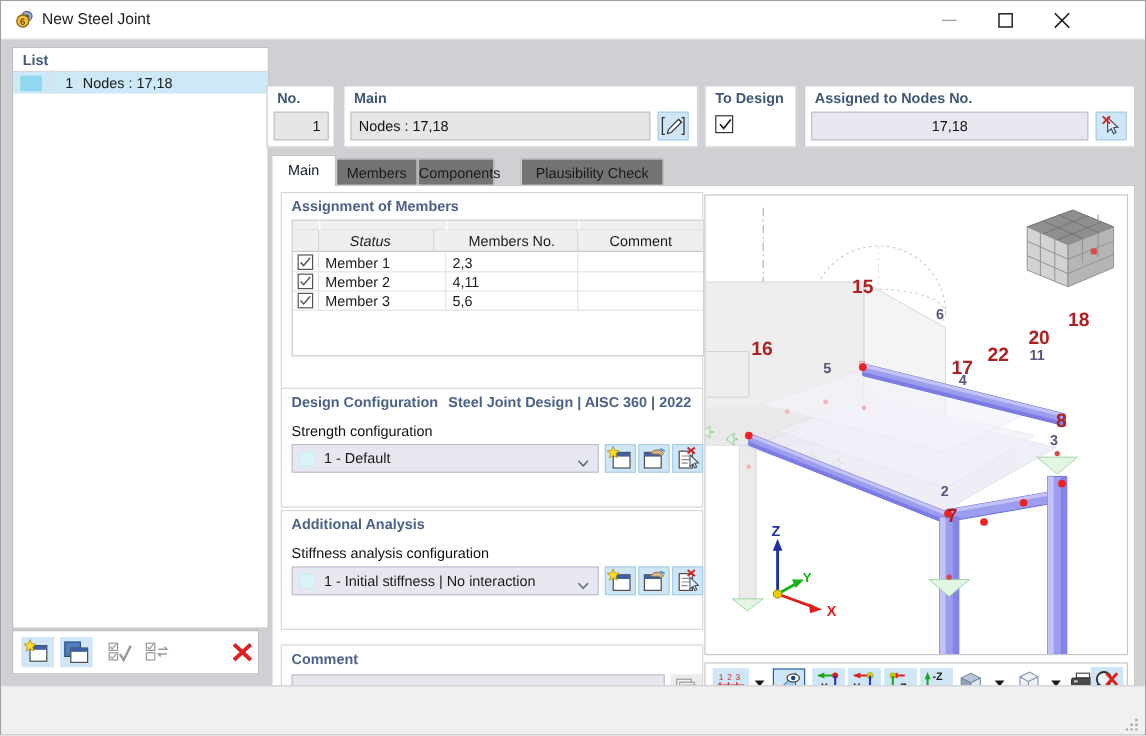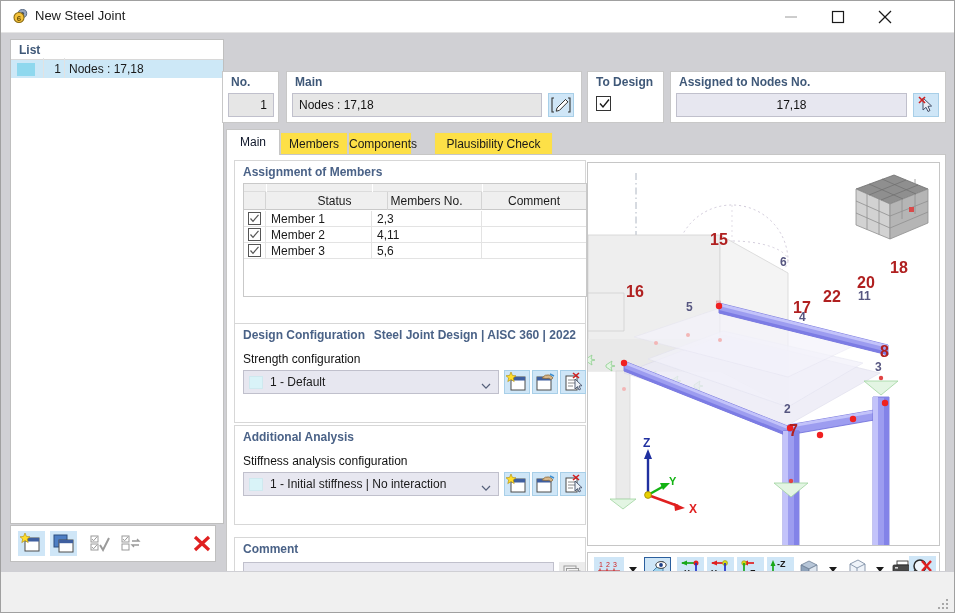--- a/index.html
+++ b/index.html
@@ -71,21 +71,21 @@
 
   .chk { position:absolute; width:15px; height:15px; background:#fff;
          border:1px solid #333; }
   .chk svg { position:absolute; left:1px; top:0px; }
 
   .sq-btn { position:absolute; width:26px; height:24px; background:#cfe6f7;
             border:1px solid #a8cfe8; }
 
   
   .tabstrip { position:absolute; left:225px; top:96px; width:720px; height:26px; }
-  .tab { position:absolute; top:3px; height:23px; background:#fde047;
+  .tab { position:absolute; top:3px; height:23px; background:#737373;
          border:1px solid #cfcfcf; border-bottom:none; font-size:12px;
          text-align:center; line-height:22px; color:#1a1a1a; }
   .tab.active { top:0; height:26px; background:#ffffff; border-color:#c6c6c6;
                 z-index:3; color:#0f172a; line-height:25px; }
 
   
   .content { position:absolute; left:225px; top:121px; width:720px; height:448px;
              background:#ffffff; border:1px solid #c6c6c6; }
 
   .group { position:absolute; background:#ffffff; border:1px solid #d7d7d7; }
@@ -284,21 +284,21 @@
         <span class="group-title">Assignment of Members</span>
 
         <div class="tbl">
           <div class="tbl-topbar">
             <i style="left:22px"></i>
               <i style="left:128px"></i>
               <i style="left:238px"></i>
           </div>
           <div class="tbl-hdr">
             <div class="th" style="left:0; width:22px;"></div>
-            <div class="th" style="left:38px; width:106px;">Status</div>
+            <div class="th" style="left:12px; width:106px;font-style:italic;">Status</div>
             <div class="th" style="left:128px; width:110px;">Members No.</div>
             <div class="th" style="left:238px; width:104px; border-right:none;">Comment</div>
           </div>
 
           <div class="trow" style="top:27px;">
             <span class="rowchk">
               <svg width="11" height="11" viewBox="0 0 11 11">
                   <path d="M1.5 5.5 L4 8.3 L9.5 1.8" fill="none" stroke="#555" stroke-width="1.2"></path>
                 </svg>
             </span>

